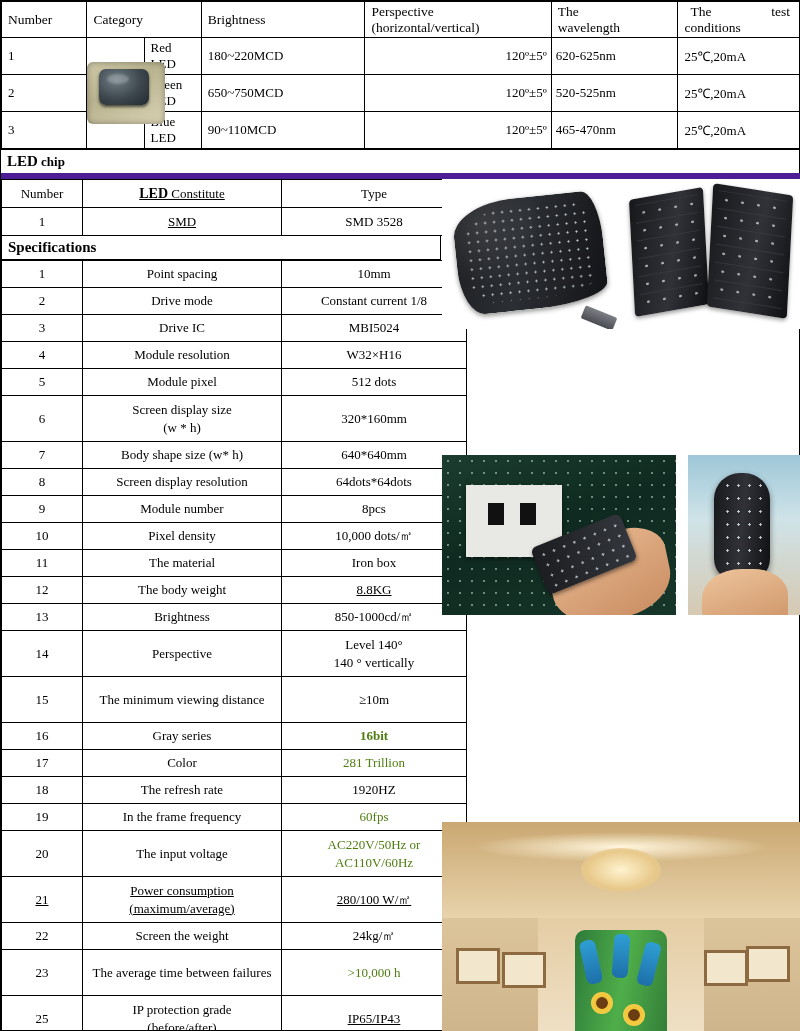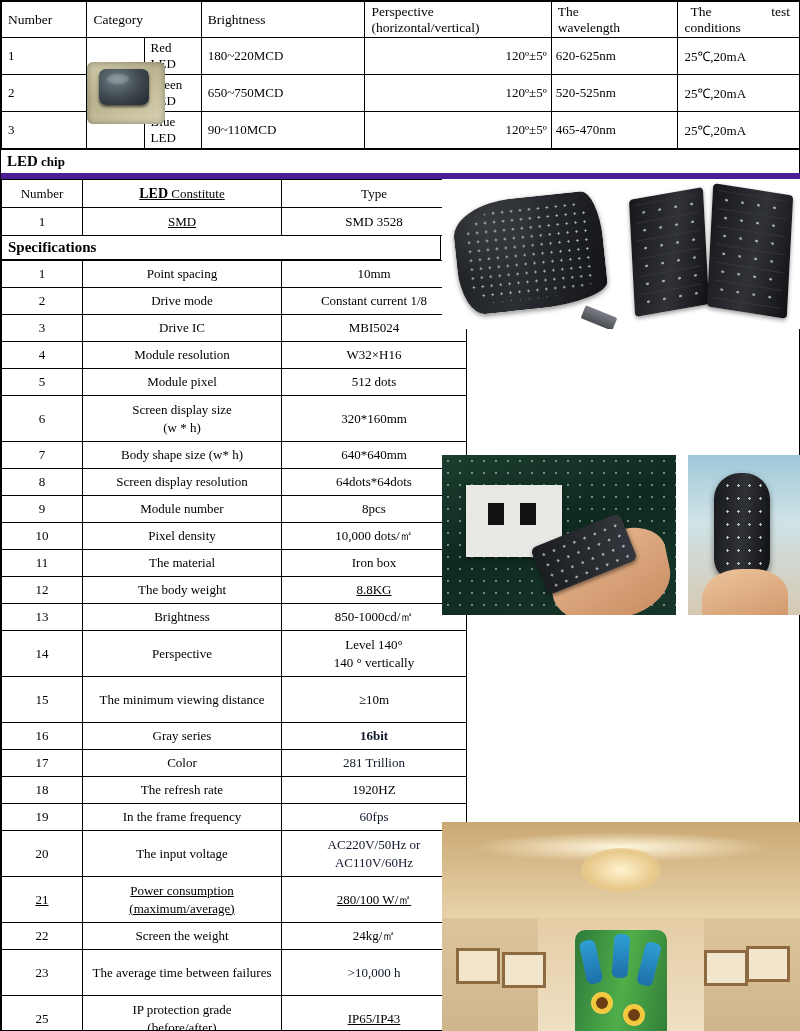--- a/index.html
+++ b/index.html
@@ -153,21 +153,21 @@
     border-left: 1px solid #000;
   }
   .spec-table td {
     text-align: center;
     font-size: 13px;
     height: 22px;
   }
   .s-num  { width: 72px; }
   .s-name { width: 190px; }
   .s-val  { width: 176px; }
-  .green { color: #0f172a; margin-top: 24px; }
+  .green { color: #4d7c0f; margin-top: 24px; }
   .uline { text-decoration: underline; }
   .tall { line-height: 1.35; }
 
   
   .right-panel {
     position: absolute;
     left: 441px;
     top: 0;
     width: 358px;
   }

